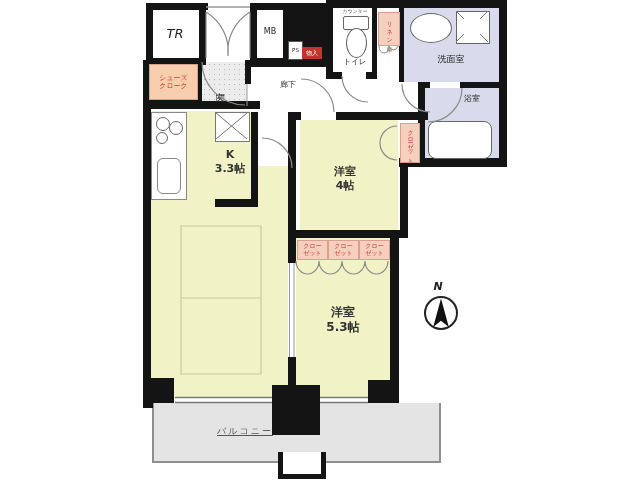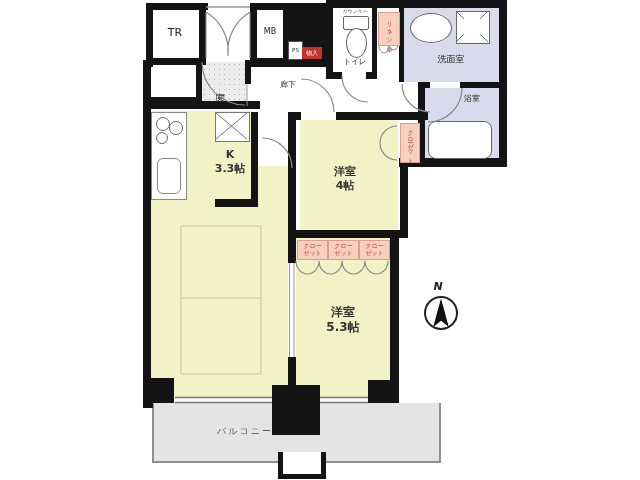--- a/index.html
+++ b/index.html
@@ -103,54 +103,58 @@
   <div class="fixture" style="left:428px;top:121px;width:62px;height:36px;border-radius:8px;"></div>
 
   <div class="fixture" style="left:151px;top:112px;width:34px;height:86px;border-color:#888;"></div>
   <div class="fixture" style="left:156px;top:117px;width:12px;height:12px;border-radius:50%;"></div>
   <div class="fixture" style="left:169px;top:121px;width:12px;height:12px;border-radius:50%;"></div>
   <div class="fixture" style="left:156px;top:132px;width:10px;height:10px;border-radius:50%;"></div>
   <div class="fixture" style="left:157px;top:158px;width:22px;height:34px;border-radius:6px;border-color:#888;"></div>
 
   <div class="fixture" style="left:215px;top:112px;width:33px;height:28px;border-color:#777;"></div>
 
+  <div class="plabel" style="left:149px;top:64px;width:47px;height:34px;background:var(--shoes_pink,#f7cfae);font-size:7px;">
+    <span style="white-space:pre-line;">シューズ
+クローク</span>
+  </div>
   <div class="plabel vtext" style="left:378px;top:12px;width:20px;height:32px;font-size:6px;">
     <span>リネン庫</span>
   </div>
   <div class="plabel vtext" style="left:400px;top:123px;width:18px;height:38px;font-size:6px;letter-spacing:0;">
     <span>クローゼット</span>
   </div>
   <div class="plabel" style="left:297px;top:240px;width:29px;height:18px;font-size:6px;">
     <span style="white-space:pre-line;">クロー
 ゼット</span>
   </div>
   <div class="plabel" style="left:328px;top:240px;width:29px;height:18px;font-size:6px;">
     <span style="white-space:pre-line;">クロー
 ゼット</span>
   </div>
   <div class="plabel" style="left:359px;top:240px;width:29px;height:18px;font-size:6px;">
     <span style="white-space:pre-line;">クロー
 ゼット</span>
   </div>
 
-  <div class="lbl" style="left:160px;top:26px;width:30px;font-size:11px;">TR</div>
+  <div class="lbl" style="left:160px;top:26px;width:30px;font-size:13px;font-style:italic;">TR</div>
   <div class="lbl" style="left:256px;top:27px;width:28px;font-size:8px;">MB</div>
   <div class="lbl" style="left:333px;top:8px;width:44px;font-size:5px;color:#444;">カウンター</div>
   <div class="lbl" style="left:333px;top:57px;width:44px;font-size:7.5px;">トイレ</div>
   <div class="lbl" style="left:418px;top:54px;width:66px;font-size:9px;">洗面室</div>
   <div class="lbl" style="left:452px;top:94px;width:40px;font-size:8px;">浴室</div>
   <div class="lbl vtext" style="left:214px;top:69px;height:34px;font-size:9px;color:#333;">玄関</div>
   <div class="lbl" style="left:268px;top:80px;width:40px;font-size:8px;color:#333;">廊下</div>
   <div class="lbl" style="left:200px;top:148px;width:60px;font-size:11px;font-weight:bold;color:#333;">K
 3.3帖</div>
   <div class="lbl" style="left:315px;top:165px;width:60px;font-size:11px;font-weight:bold;color:#333;">洋室
 4帖</div>
   <div class="lbl" style="left:312px;top:305px;width:62px;font-size:12px;font-weight:bold;color:#333;">洋室
 5.3帖</div>
-  <div class="lbl" style="left:200px;top:426px;width:90px;font-size:9px;letter-spacing:2px;color:#555;">バルコニー</div>
+  <div class="lbl" style="left:200px;top:426px;width:90px;font-size:9px;letter-spacing:2px;color:#555;text-decoration:underline;">バルコニー</div>
 
   <div class="lbl" style="left:428px;top:280px;width:20px;font-size:11px;font-weight:bold;font-style:italic;">N</div>
   <div style="position:absolute;left:424px;top:296px;width:30px;height:30px;border:2px solid #222;border-radius:50%;background:#fff;">
     <div style="position:absolute;left:0;top:0;width:100%;height:100%;background:#111;clip-path:polygon(50% 2%,76% 97%,50% 76%,24% 97%);"></div>
   </div>
 
   <svg class="overlay" width="640" height="480" viewBox="0 0 640 480">
 
     <path d="M206,12 A46,46 0 0 1 228,56 M250,12 A46,46 0 0 0 228,56 M206,58 V12 M250,58 V12" stroke="#8a8a8a" stroke-width="1.2" fill="none"></path>
     <line x1="206" y1="7" x2="250" y2="7" stroke="#999" stroke-width="1.5"></line>

